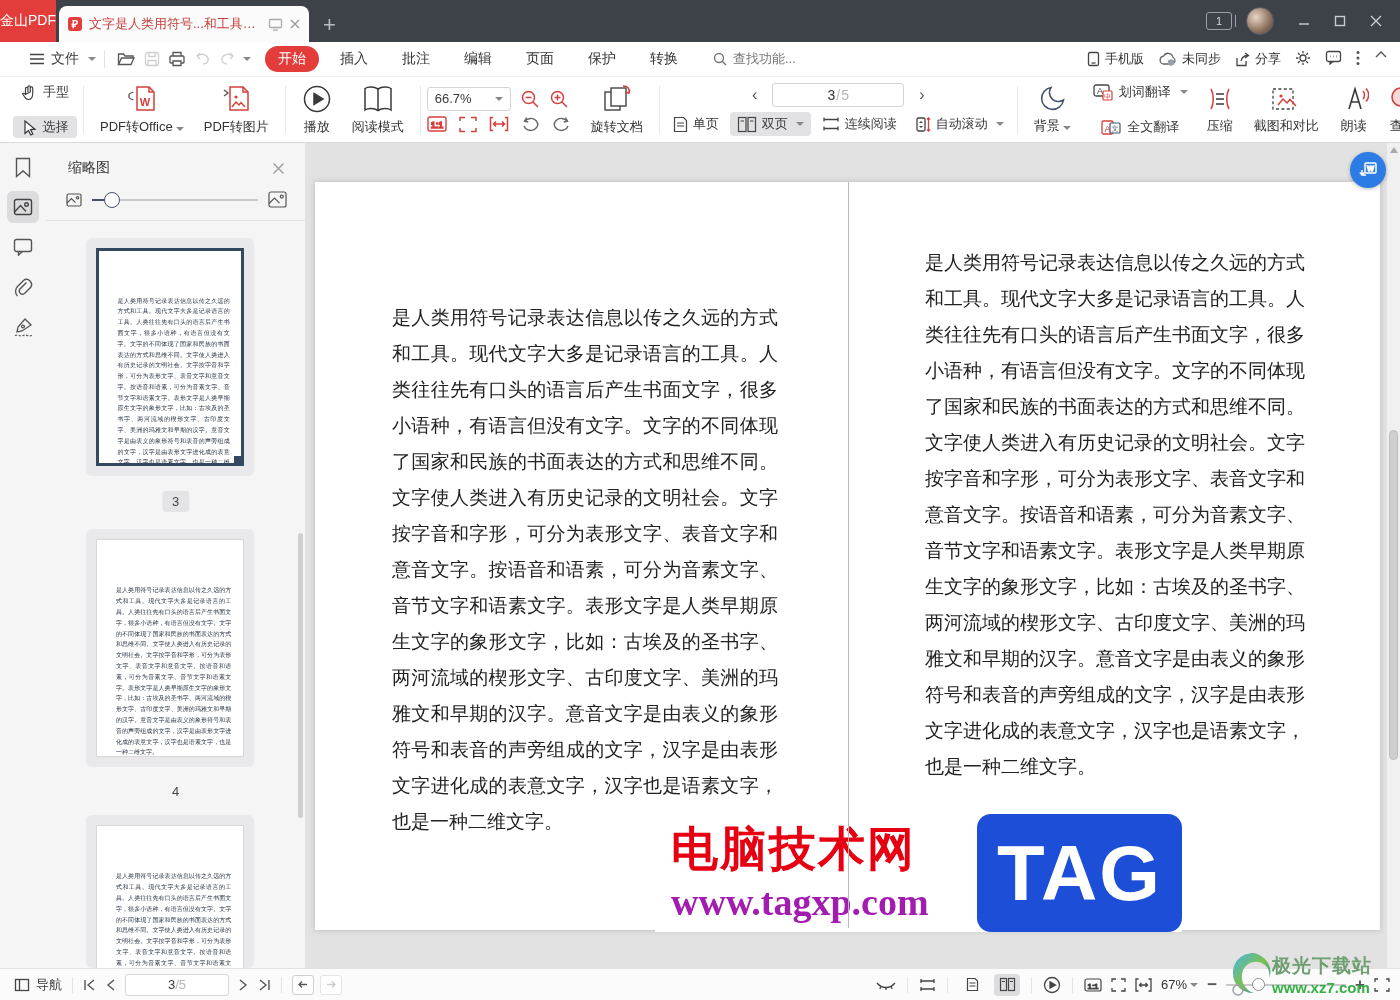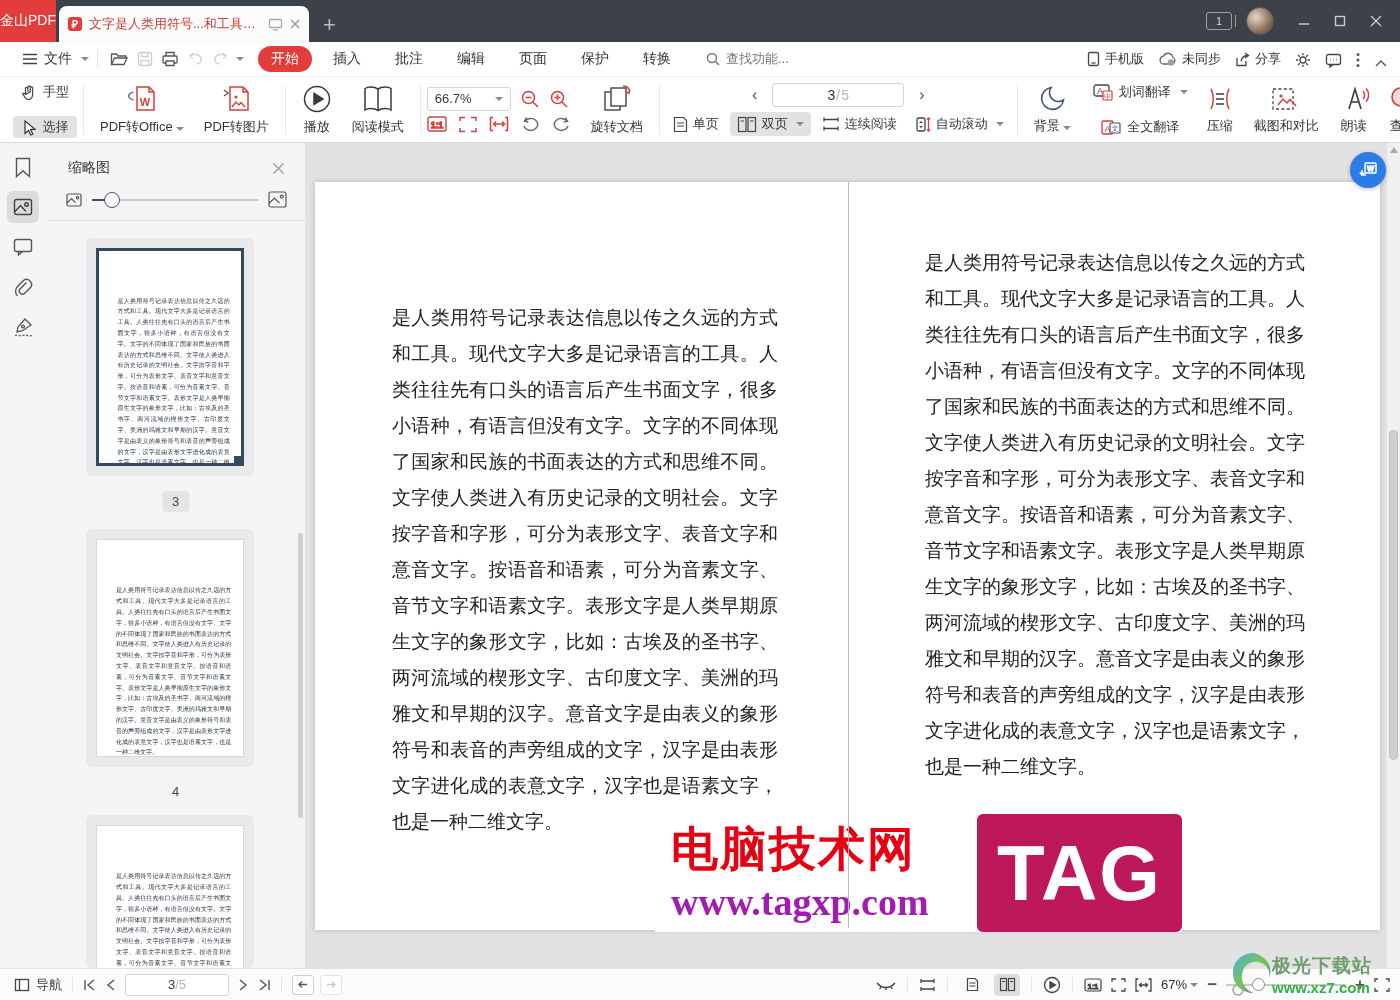--- a/index.html
+++ b/index.html
@@ -16,28 +16,28 @@
   .newtab { color:#b9bcc2; font-size:22px; margin:0 0 6px 14px; line-height:22px; }
   .tb-right { position:absolute; right:8px; top:0; height:42px; display:flex; align-items:center; gap:14px; }
   .win-badge { width:26px; height:18px; border:1px solid #9aa0a8; border-radius:3px; color:#d7dade; font-size:11px; display:flex; align-items:center; justify-content:center; position:relative; }
   .win-badge:after { content:""; position:absolute; right:-5px; top:2px; width:3px; height:12px; border-left:1px solid #9aa0a8; border-right:1px solid #9aa0a8; }
   .avatar { width:28px; height:28px; border-radius:50%; background:radial-gradient(circle at 35% 35%, #e8d6c4, #8c6f5d 60%, #4a3b36); border:1px solid #5a5e66; }
   .winctl { display:flex; gap:4px; }
   .winctl div { width:32px; height:30px; display:flex; align-items:center; justify-content:center; }
 
   
   #menubar { position:absolute; left:0; top:42px; width:1400px; height:35px; background:#ffffff; display:flex; align-items:center; border-bottom:1px solid #f0f0f0; }
-  .mb-left { display:flex; align-items:center; gap:6px; padding-left:22px; }
+  .mb-left { display:flex; align-items:center; gap:6px; padding-left:29px; }
   .mb-sep { width:1px; height:18px; background:#e3e3e3; margin:0 8px; }
   .mb-ico { padding:2px 4px; }
   .mb-tabs { display:flex; align-items:center; gap:8px; margin-left:14px; }
   .mb-tab { padding:4px 13px; font-size:14px; color:#333; border-radius:14px; }
   .mb-tab.active { background:#e23d3a; color:#fff; }
   .mb-search { display:flex; align-items:center; gap:6px; margin-left:22px; color:#777; }
-  .mb-right { position:absolute; right:12px; display:flex; align-items:flex-end; gap:14px; color:#333; font-size:13px;padding-left:8px; }
+  .mb-right { position:absolute; right:12px; display:flex; align-items:flex-start; gap:14px; color:#333; font-size:13px;padding-left:8px; }
   .mb-right .itm { display:flex; align-items:center; gap:5px; }
 
   
   #toolbar { position:absolute; left:0; top:77px; width:1400px; height:66px; background:#ffffff; border-bottom:1px solid #dadada; display:flex; align-items:center; }
   .t-sep { width:1px; height:48px; background:#e8e8e8; margin:0 6px; flex:none; }
   .g { display:flex; align-items:center; flex:none; }
   .stack2 { display:flex; flex-direction:column; gap:13px; margin-left:12px; }
   .srow { display:flex; align-items:center; gap:6px; padding:2px 8px; border-radius:4px; font-size:13px; }
   .srow.sel { background:#e2e2e4; }
   .bigbtn { display:flex; flex-direction:column; align-items:center; justify-content:center; gap:4px; padding:0 10px; font-size:13px; color:#333; }
@@ -79,21 +79,21 @@
   #ptext-left  { left:77px;  top:118px; width:386px; }
   #ptext-right { left:610px; top:63px;  width:380px; }
 
   #floatbtn { position:absolute; left:1045px; top:9px; width:36px; height:36px; border-radius:50%; background:#2c7ce5; display:flex; align-items:center; justify-content:center; box-shadow:0 1px 4px rgba(0,0,0,.25); z-index:8; }
 
   
   #wm-center { position:absolute; left:350px; top:671px; width:527px; height:118px; background:#fff; display:flex; z-index:5; }
   .wm-txt { width:322px; padding:6px 0 0 16px; }
   .wm-site { color:#e60012; font-size:47px; font-weight:bold; letter-spacing:2px; line-height:58px; white-space:nowrap; }
   .wm-url { color:#a21caf; font-size:38px; font-weight:bold; font-family:"Liberation Serif", serif; line-height:48px; white-space:nowrap; }
-  .wm-tag { flex:1; background:#be185d; border-radius:6px; display:flex; align-items:center; justify-content:center; color:#fff; font-size:78px; font-weight:bold; letter-spacing:2px;text-align:center; }
+  .wm-tag { flex:1; background:#1d4ed8; border-radius:14px; display:flex; align-items:center; justify-content:center; color:#fff; font-size:78px; font-weight:bold; letter-spacing:2px;text-align:center; }
 
   
   #vscroll { position:absolute; right:0; top:0; width:14px; height:825px; background:#f0f0f1; border-left:1px solid #e2e2e2; }
   #vscroll .up { margin:4px auto; width:0; height:0; border-left:4px solid transparent; border-right:4px solid transparent; border-bottom:6px solid #a9a9a9; }
   #vscroll .thumb { position:absolute; left:2px; top:287px; width:9px; height:330px; border-radius:5px; background:#cfcfd1; border:1px solid #bdbdbf; }
 
   
   #statusbar { position:absolute; left:0; top:968px; width:1400px; height:32px; background:#fbfbfc; border-top:1px solid #e1e1e1; display:flex; align-items:center; }
   .sb-sep { width:1px; height:16px; background:#e3e3e3; margin:0 10px; }
   .sb-left { display:flex; align-items:center; padding-left:14px; }

